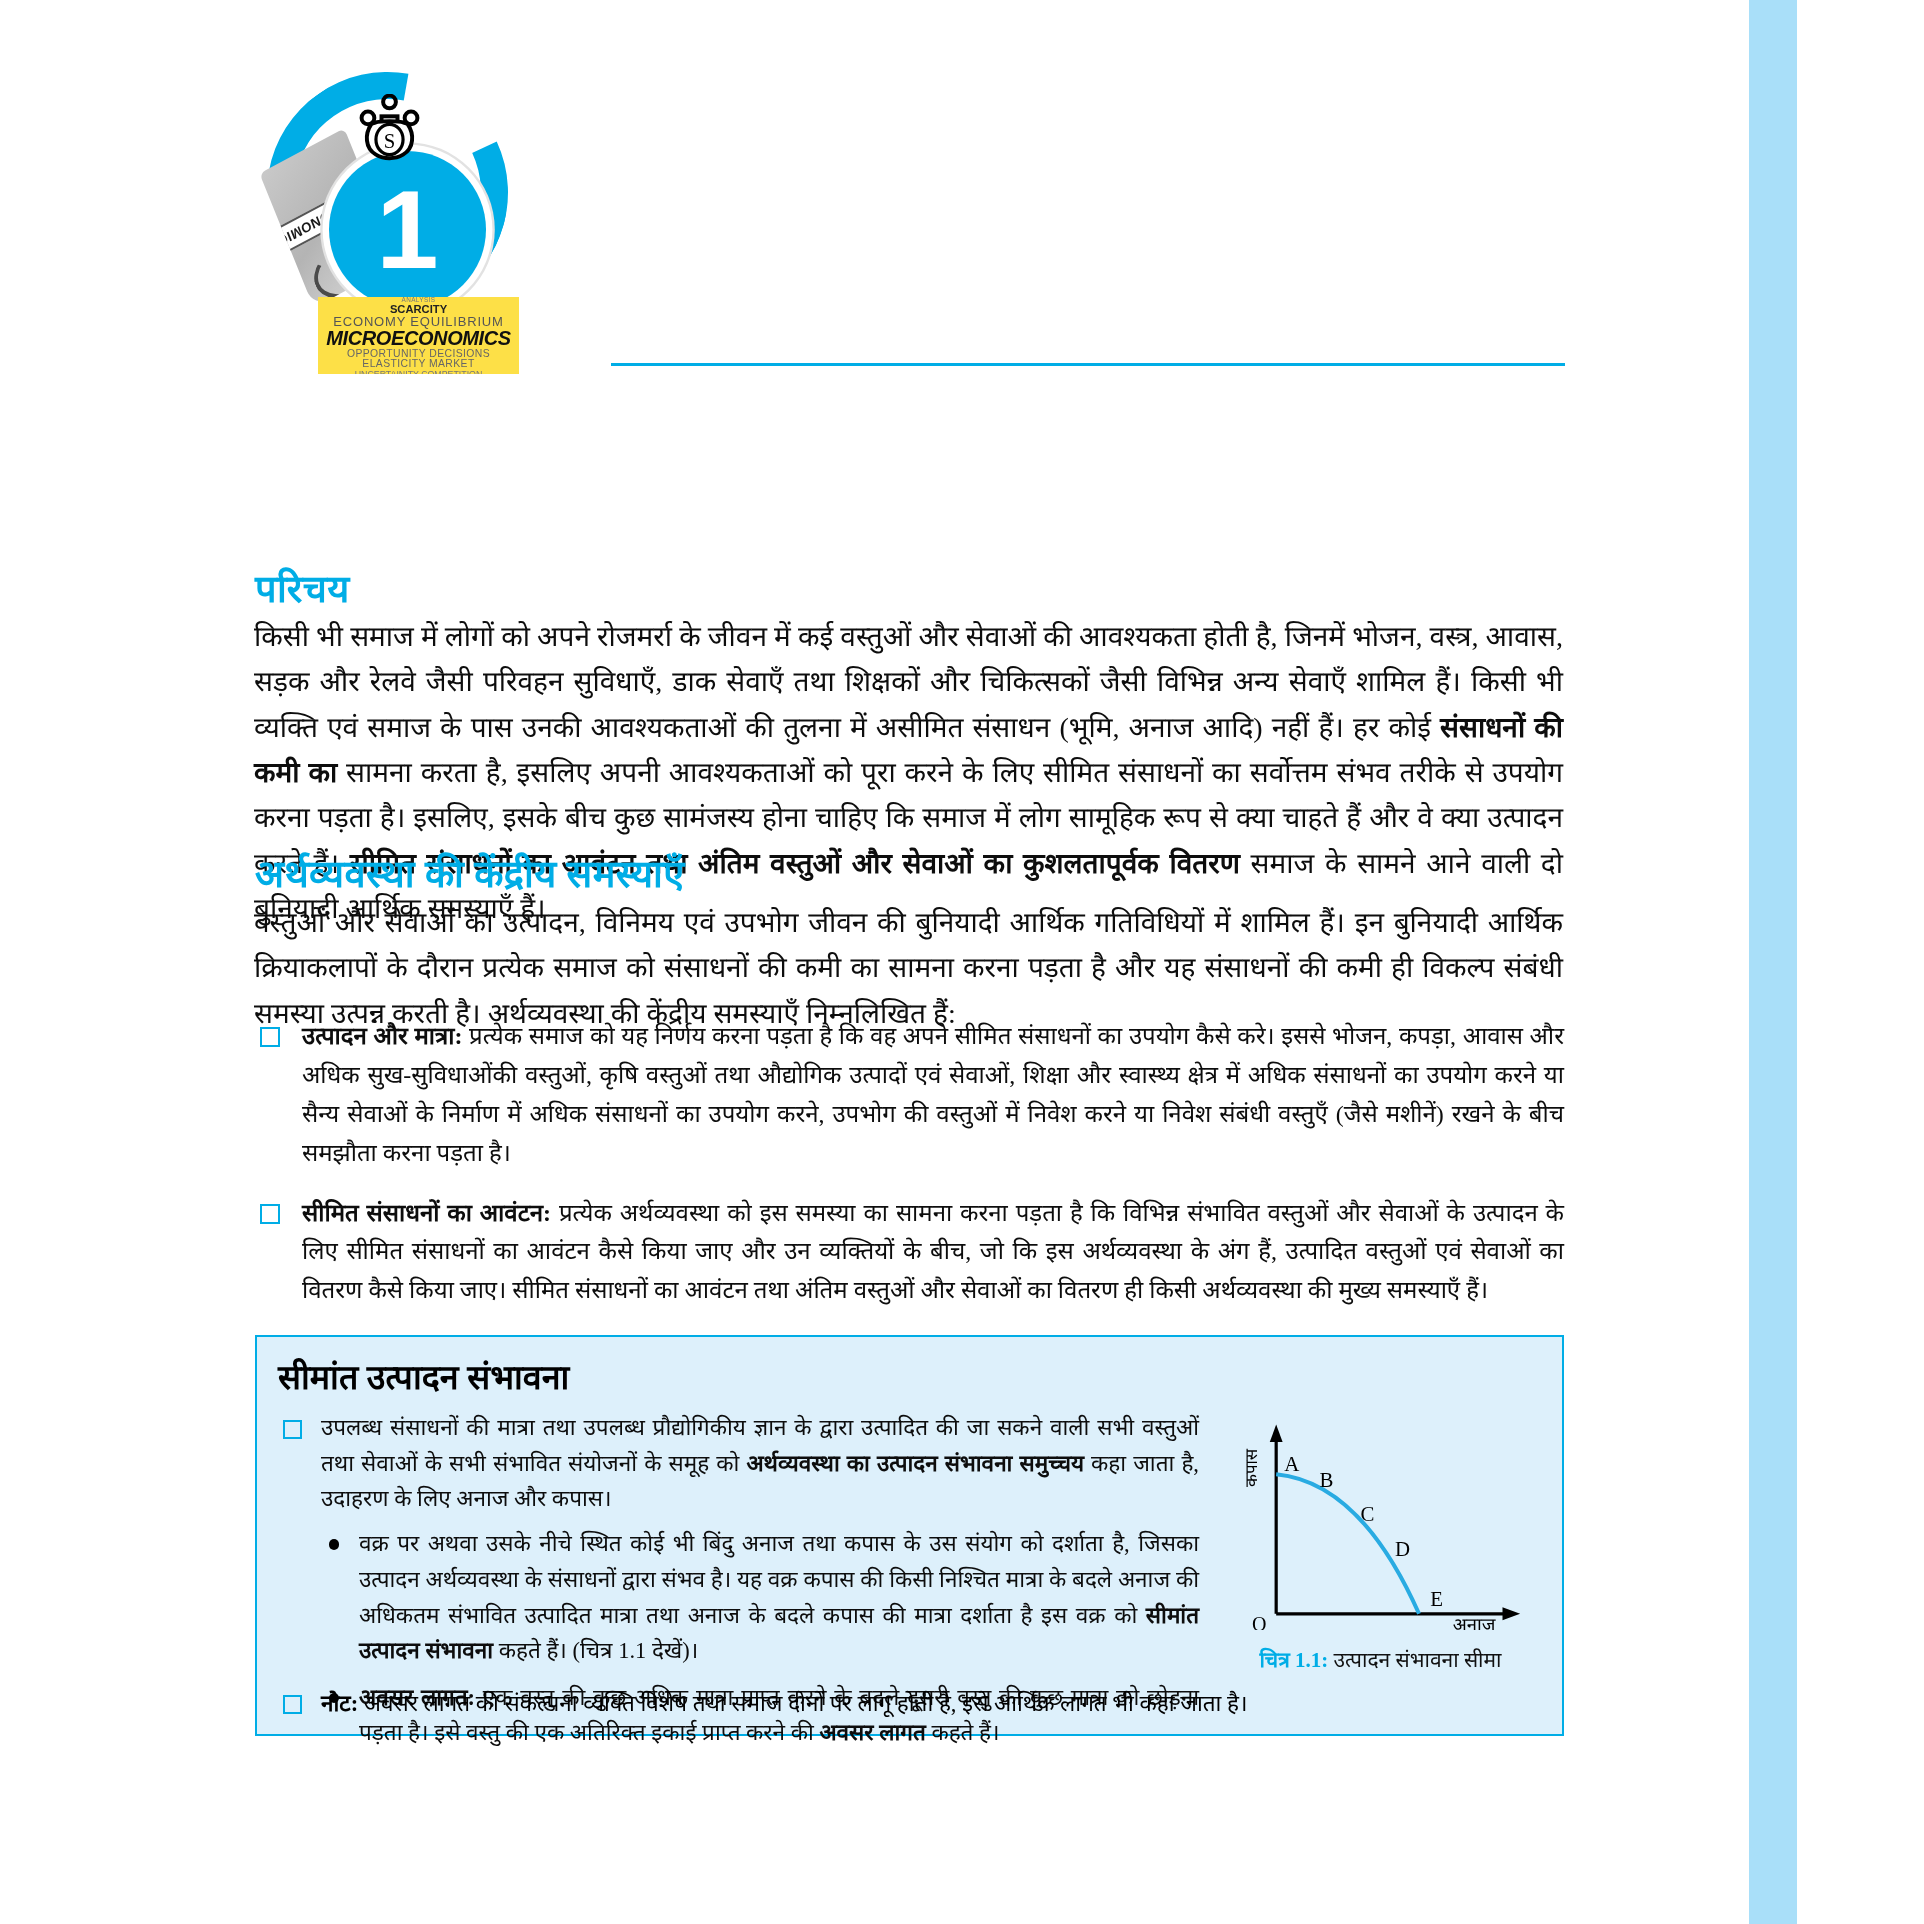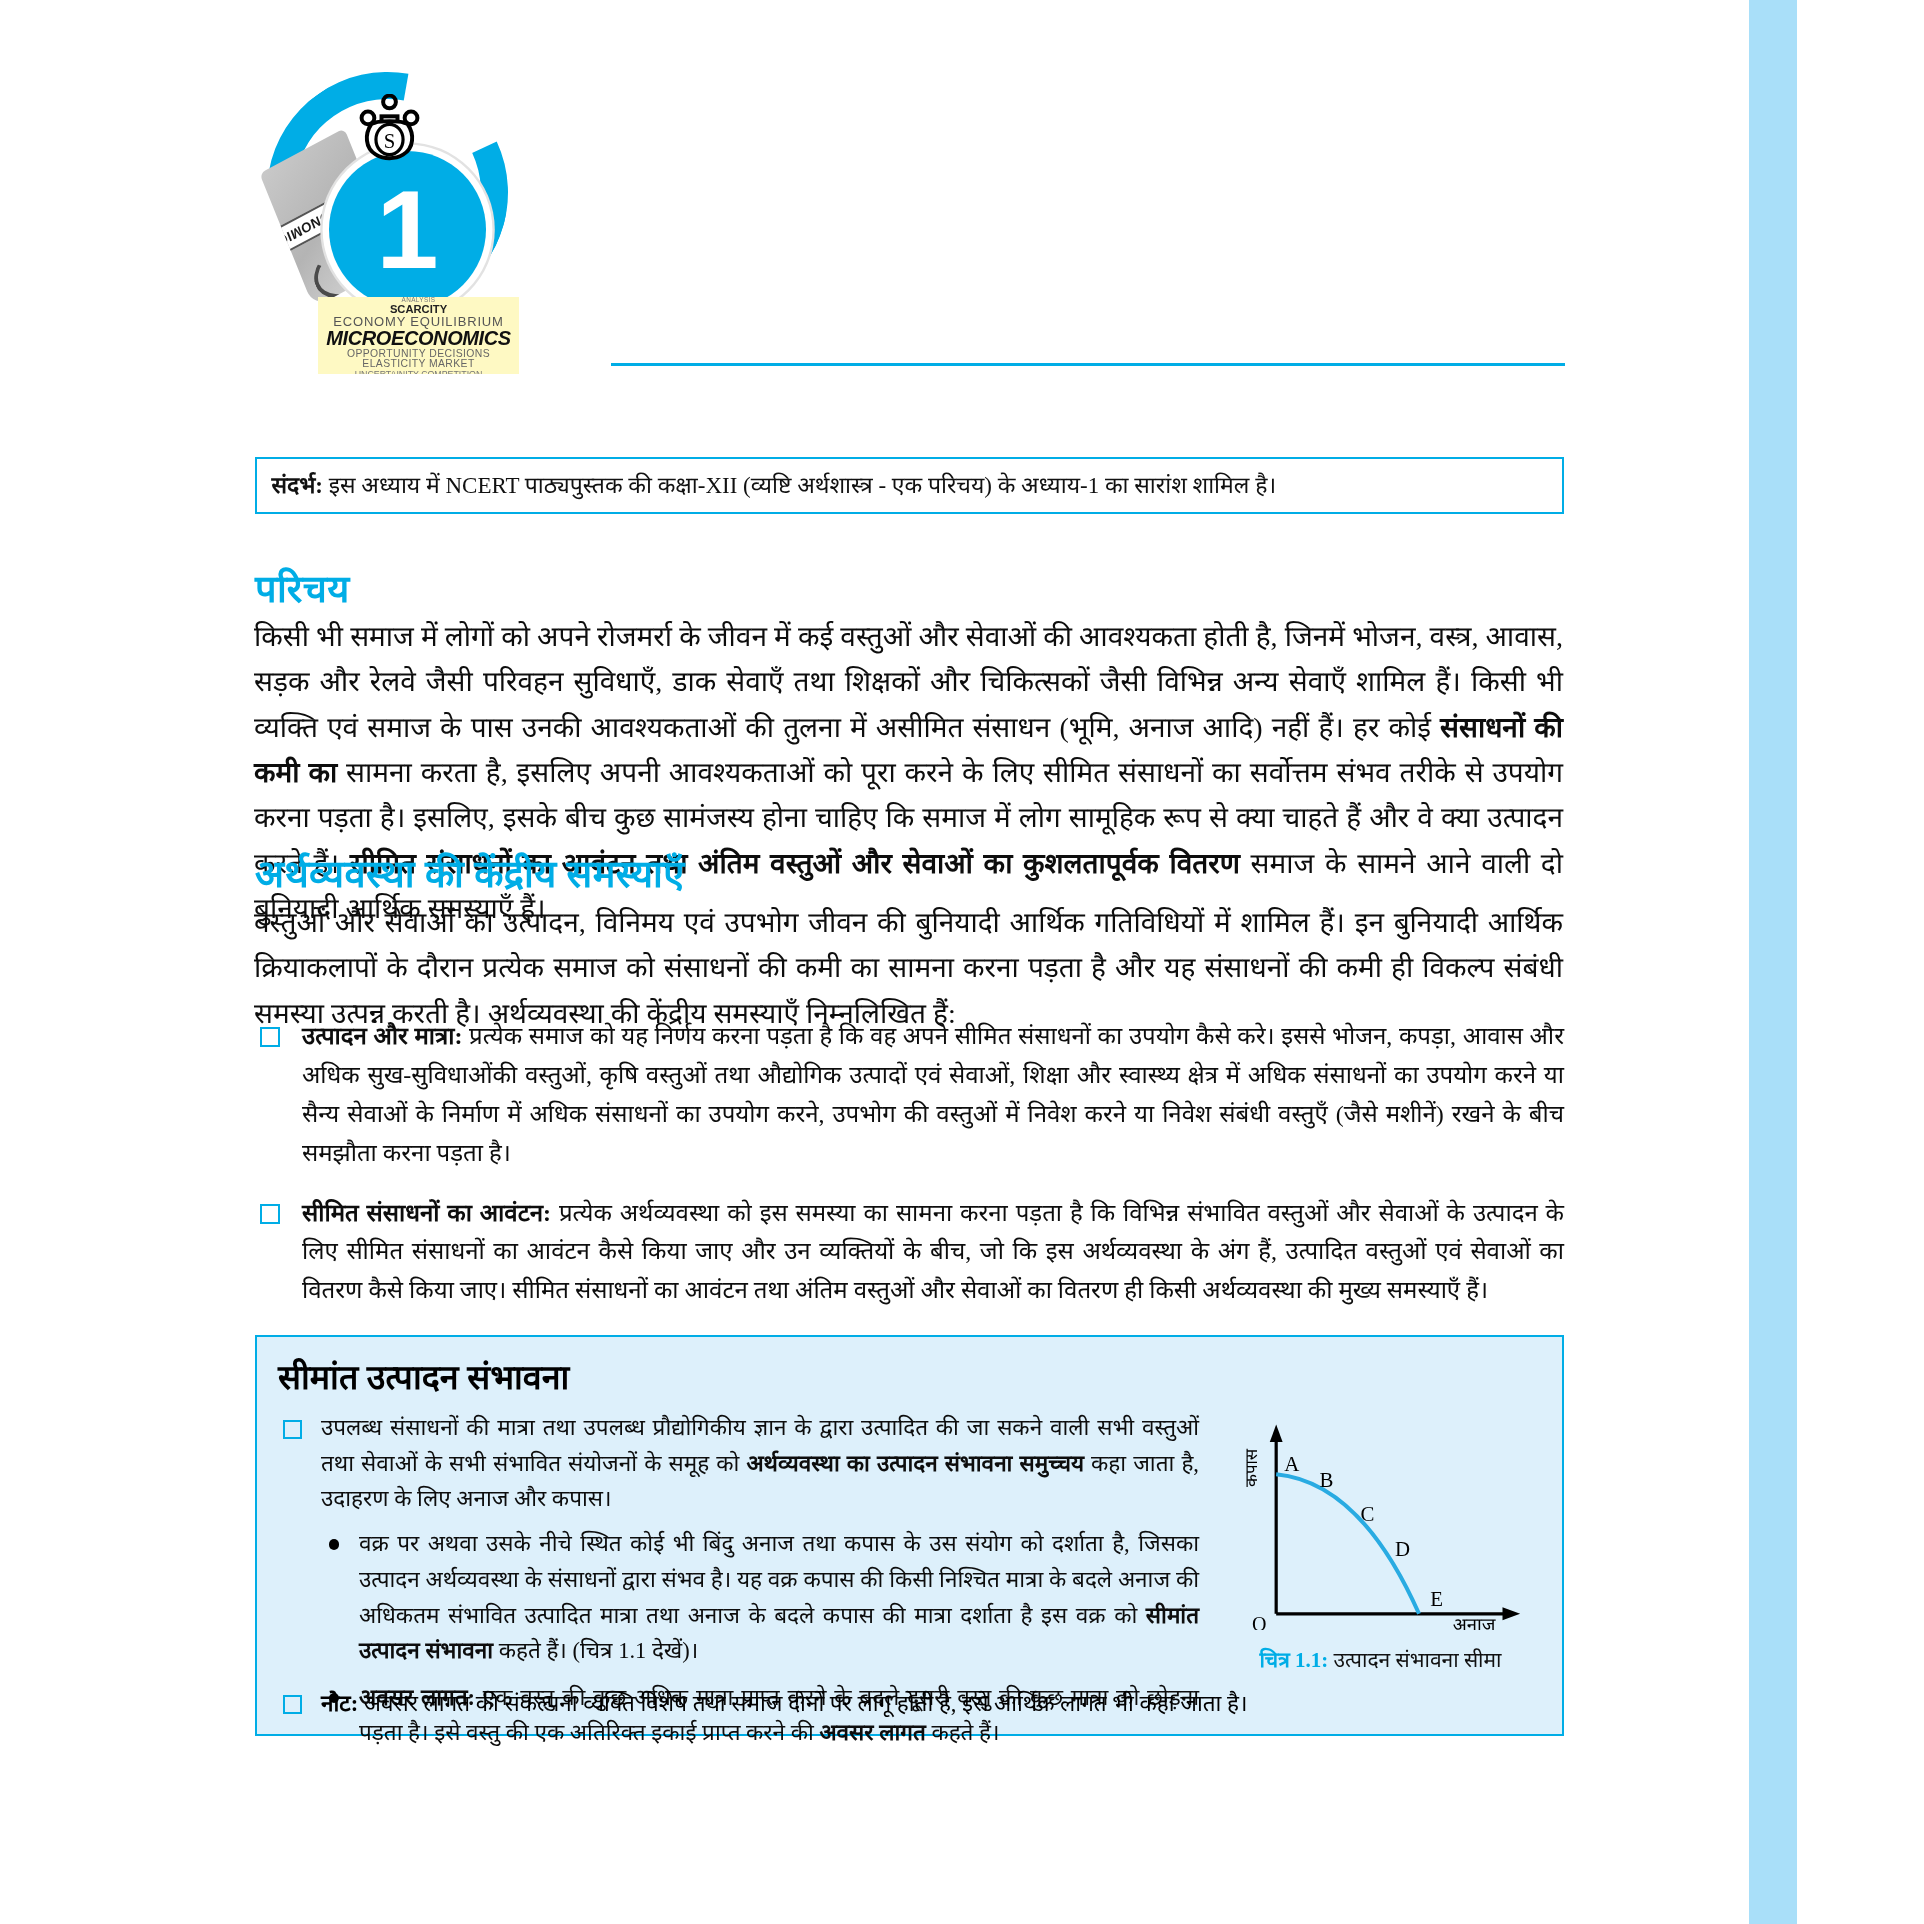--- a/index.html
+++ b/index.html
@@ -108,21 +108,21 @@
   #crown-icon {
     position: absolute;
     left: 103px; top: 38px;
     width: 63px; height: 67px;
     z-index: 4;
   }
   #wordcloud {
     position: absolute;
     left: 63px; top: 241px;
     width: 201px; height: 77px;
-    background: #fef9c3;
+    background: #fde047;
     text-align: center;
     line-height: 1.02;
     font-family: "Liberation Sans", sans-serif;
     color: #3d3d3d;
     overflow: hidden;
     z-index: 3;
   }
   .wc-1 { font-size: 6.4px; letter-spacing: 0.4px; color: #777; }
   .wc-2 { font-size: 11.2px; font-weight: bold; color: #222; }
   .wc-3 { font-size: 13px; letter-spacing: 0.8px; color: #555; }
@@ -328,23 +328,20 @@
           <div class="wc-4">OPPORTUNITY   DECISIONS</div>
           <div class="wc-4">ELASTICITY     MARKET</div>
           <div class="wc-5">UNCERTAINITY   COMPETITION</div>
 
         </div>
       </div>
 
       <div id="title-rule"></div>
     </div>
 
-    <div id="ref-box">
-      <b>संदर्भ:</b><span> इस अध्याय में NCERT पाठ्यपुस्तक की कक्षा-XII (व्यष्टि अर्थशास्त्र - एक परिचय) के अध्याय-1 का सारांश शामिल है।</span>
-    </div>
 
     <h2 class="h2" style="top:561px">परिचय</h2>
     <div class="para" style="top:614px">किसी भी समाज में लोगों को अपने रोजमर्रा के जीवन में कई वस्तुओं और सेवाओं की आवश्यकता होती है, जिनमें भोजन, वस्त्र, आवास, सड़क और रेलवे जैसी परिवहन सुविधाएँ, डाक सेवाएँ तथा शिक्षकों और चिकित्सकों जैसी विभिन्न अन्य सेवाएँ शामिल हैं। किसी भी व्यक्ति एवं समाज के पास उनकी आवश्यकताओं की तुलना में असीमित संसाधन (भूमि, अनाज आदि) नहीं हैं। हर कोई <b>संसाधनों की कमी का</b> सामना करता है, इसलिए अपनी आवश्यकताओं को पूरा करने के लिए सीमित संसाधनों का सर्वोत्तम संभव तरीके से उपयोग करना पड़ता है। इसलिए, इसके बीच कुछ सामंजस्य होना चाहिए कि समाज में लोग सामूहिक रूप से क्या चाहते हैं और वे क्या उत्पादन करते हैं। <b>सीमित संसाधनों का आवंटन तथा अंतिम वस्तुओं और सेवाओं का कुशलतापूर्वक वितरण</b> समाज के सामने आने वाली दो बुनियादी आर्थिक समस्याएँ हैं।</div>
 
     <h2 class="h2" style="top:846px">अर्थव्यवस्था की केंद्रीय समस्याएँ</h2>
     <div class="para" style="top:900px">वस्तुओं और सेवाओं का उत्पादन, विनिमय एवं उपभोग जीवन की बुनियादी आर्थिक गतिविधियों में शामिल हैं। इन बुनियादी आर्थिक क्रियाकलापों के दौरान प्रत्येक समाज को संसाधनों की कमी का सामना करना पड़ता है और यह संसाधनों की कमी ही विकल्प संबंधी समस्या उत्पन्न करती है। अर्थव्यवस्था की केंद्रीय समस्याएँ निम्नलिखित हैं:</div>
 
     <ul class="bullets" style="top:1017px">
       <li><b>उत्पादन और मात्रा:</b> प्रत्येक समाज को यह निर्णय करना पड़ता है कि वह अपने सीमित संसाधनों का उपयोग कैसे करे। इससे भोजन, कपड़ा, आवास और अधिक सुख-सुविधाओंकी वस्तुओं, कृषि वस्तुओं तथा औद्योगिक उत्पादों एवं सेवाओं, शिक्षा और स्वास्थ्य क्षेत्र में अधिक संसाधनों का उपयोग करने या सैन्य सेवाओं के निर्माण में अधिक संसाधनों का उपयोग करने, उपभोग की वस्तुओं में निवेश करने या निवेश संबंधी वस्तुएँ (जैसे मशीनें) रखने के बीच समझौता करना पड़ता है।</li>
       <li><b>सीमित संसाधनों का आवंटन:</b> प्रत्येक अर्थव्यवस्था को इस समस्या का सामना करना पड़ता है कि विभिन्न संभावित वस्तुओं और सेवाओं के उत्पादन के लिए सीमित संसाधनों का आवंटन कैसे किया जाए और उन व्यक्तियों के बीच, जो कि इस अर्थव्यवस्था के अंग हैं, उत्पादित वस्तुओं एवं सेवाओं का वितरण कैसे किया जाए। सीमित संसाधनों का आवंटन तथा अंतिम वस्तुओं और सेवाओं का वितरण ही किसी अर्थव्यवस्था की मुख्य समस्याएँ हैं।</li>

